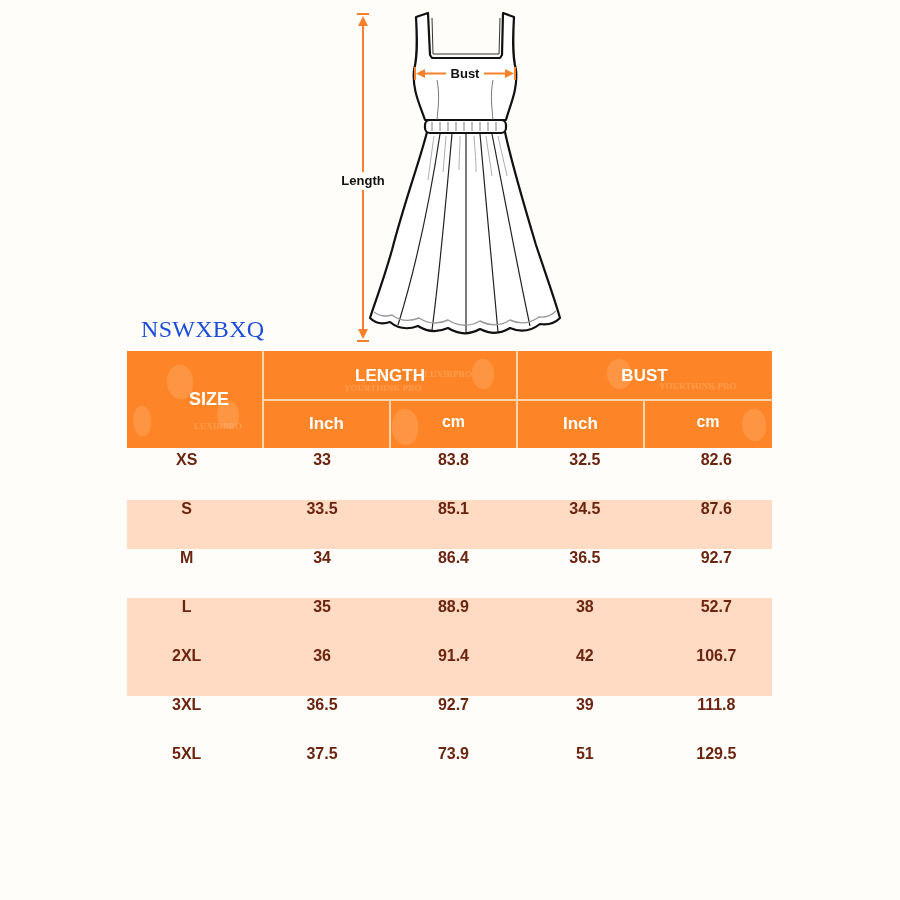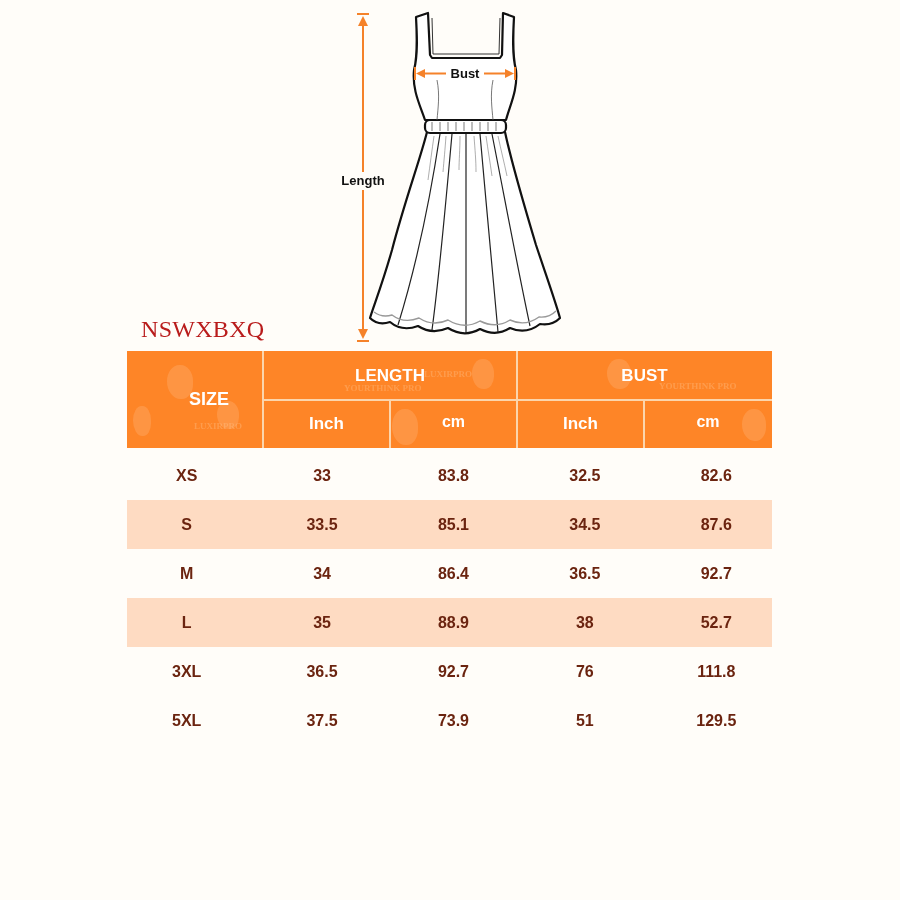--- a/index.html
+++ b/index.html
@@ -49,21 +49,21 @@
       color: #111;
       background: #ffffff;
       line-height: 17px;
     }
     .brand {
       position: absolute;
       left: 141px;
       top: 314px;
       font-family: "Liberation Serif", "DejaVu Serif", serif;
       font-size: 24px;
-      color: #b91c1c;
+      color: #1d4ed8;
       letter-spacing: 0.3px;
       line-height: 30px;
     }
     .size-table {
       position: absolute;
       left: 127px;
       top: 351px;
       width: 645px;
     }
     .thead {
@@ -110,21 +110,20 @@
     }
     .tbody {
       position: relative;
       width: 645px;
       margin-top: 3px;
     }
     .row {
       position: relative;
       height: 49px;
       display: flex;
-      align-items: center;
       gap: 20px;
     }
     .row.striped {
       background: #fedbc2;
     }
     .row .td {
       width: 127px;
       text-align: center;
       font-size: 16px;
       font-weight: bold;
@@ -264,25 +263,32 @@
       <div class="td">36.5</div>
       <div class="td">92.7</div>
     </div>
     <div class="row striped">
       <div class="td first">L</div>
       <div class="td">35</div>
       <div class="td">88.9</div>
       <div class="td">38</div>
       <div class="td">52.7</div>
     </div>
+    <div class="row striped">
+      <div class="td first">2XL</div>
+      <div class="td">36</div>
+      <div class="td">91.4</div>
+      <div class="td">42</div>
+      <div class="td">106.7</div>
+    </div>
     <div class="row">
       <div class="td first">3XL</div>
       <div class="td">36.5</div>
       <div class="td">92.7</div>
-      <div class="td">76</div>
+      <div class="td">39</div>
       <div class="td">111.8</div>
     </div>
     <div class="row">
       <div class="td first">5XL</div>
       <div class="td">37.5</div>
       <div class="td">73.9</div>
       <div class="td">51</div>
       <div class="td">129.5</div>
     </div>
   </div>

